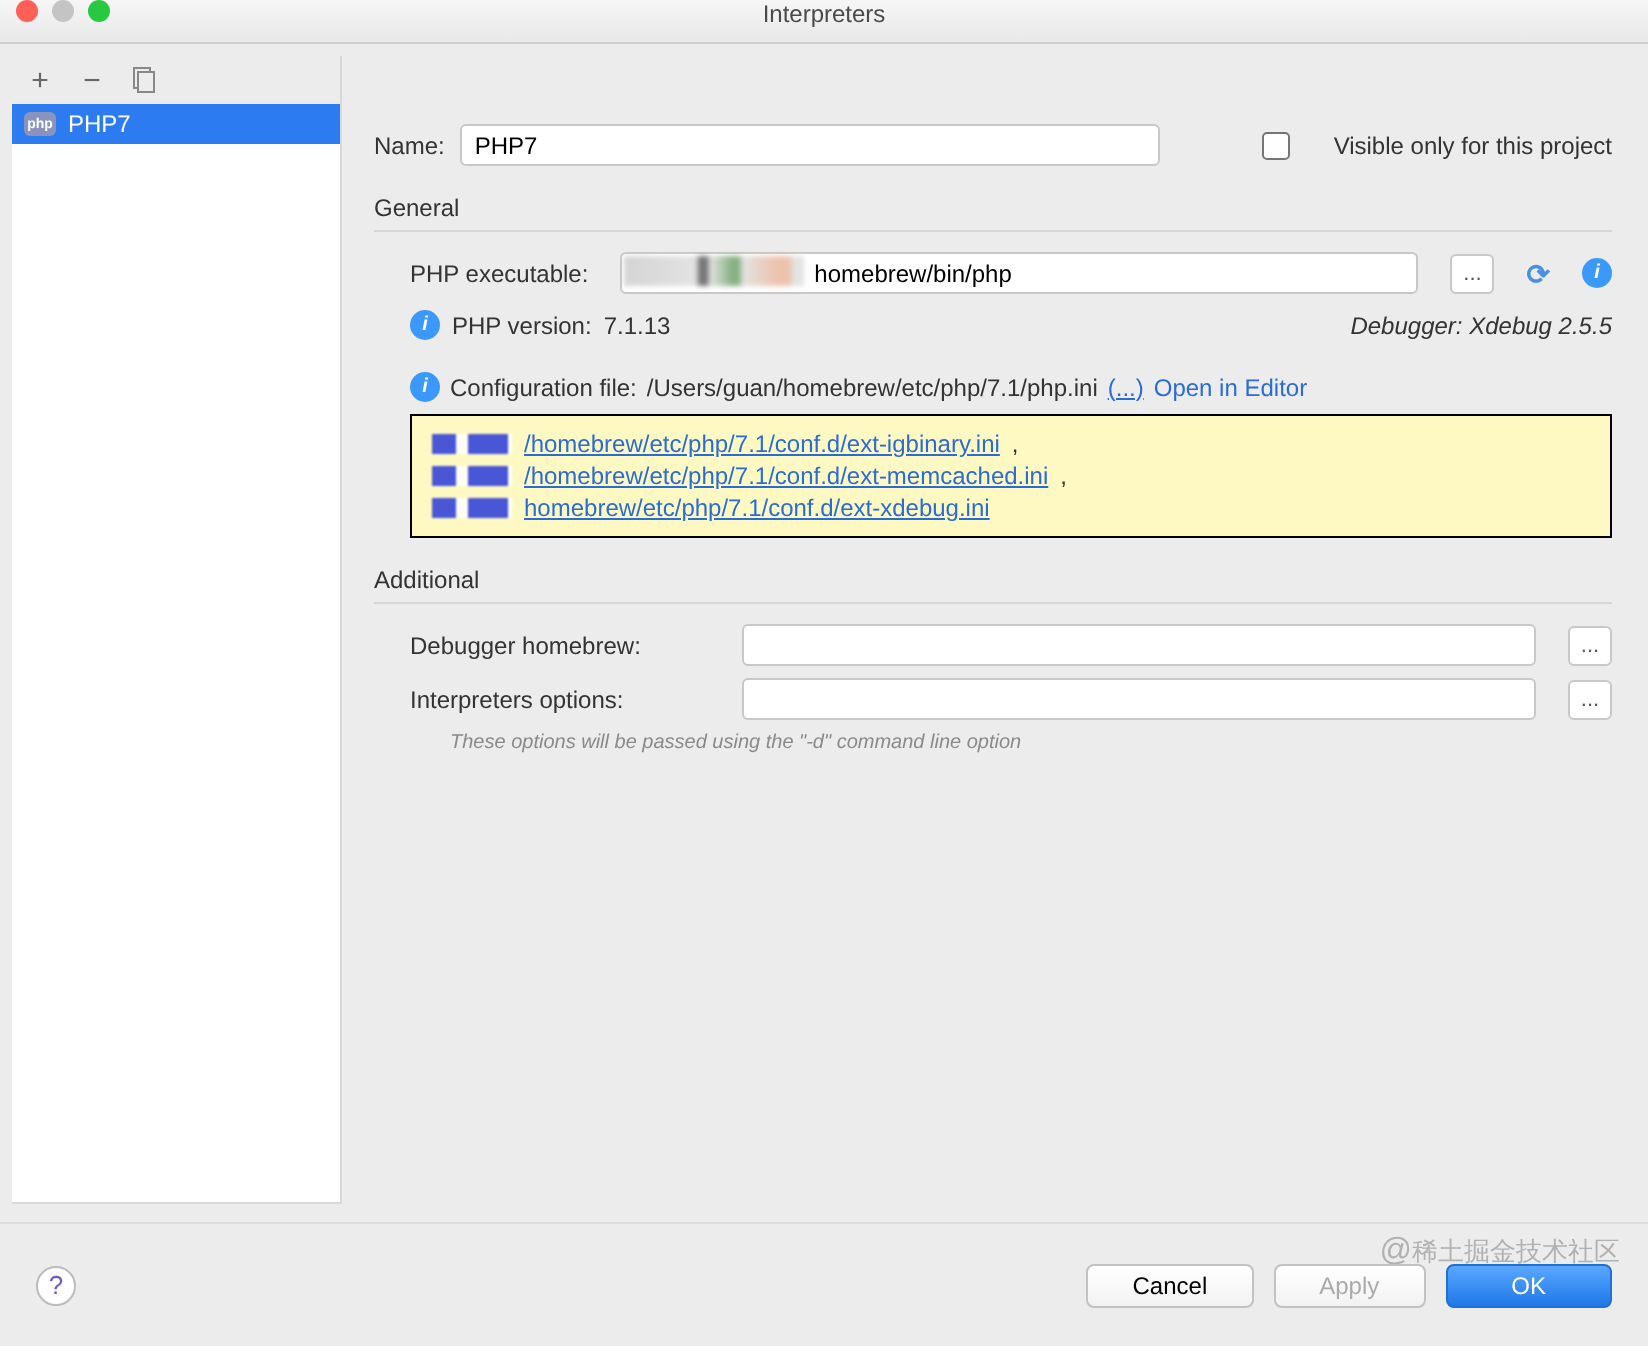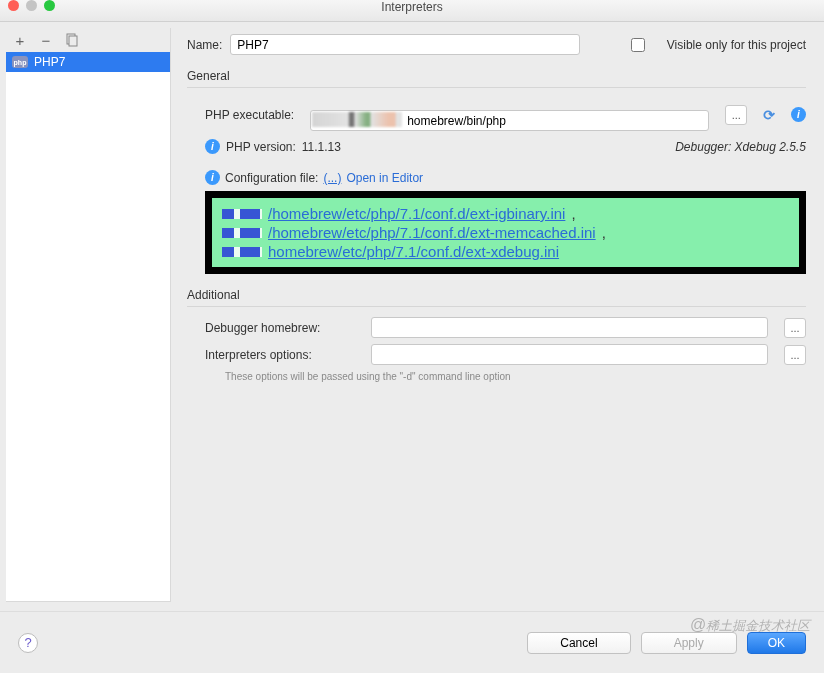--- a/index.html
+++ b/index.html
@@ -92,20 +92,21 @@
     }
     .content {
       flex: 1;
       padding: 12px 18px 0 16px;
     }
     .row {
       display: flex;
       align-items: center;
       margin-bottom: 8px;
       gap: 8px;
+      margin-top: 28px;
     }
     .label { font-size: 12px; color: #333; }
     input[type=text] {
       height: 21px;
       border: 1px solid #c8c8c8;
       border-radius: 3px;
       padding: 0 6px;
       font-size: 12px;
       background: #fff;
     }
@@ -173,24 +174,24 @@
       align-items: center;
       gap: 5px;
       margin: 16px 0 6px 18px;
       font-size: 12px;
       flex-wrap: nowrap;
     }
     .link { color: #2a6cd6; text-decoration: underline; cursor: pointer; }
     .link-nu { color: #2a6cd6; cursor: pointer; }
     .conf-box {
       margin: 4px 0 6px 18px;
-      border: 7px solid #000000;
-      background: #86efac;
+      border: 1px solid #000000;
+      background: #fef9c3;
       padding: 6px 10px;
-      font-size: 15px;
+      font-size: 12px;
     }
     .conf-line {
       display: flex;
       align-items: center;
       gap: 6px;
       padding: 1px 0;
     }
     .blur-block {
       width: 40px; height: 10px;
       background: linear-gradient(90deg, #2a3bdb 0%, #2a3bdb 30%, #fff 30%, #fff 45%, #2a3bdb 45%, #2a3bdb 95%, #fff 95%);
@@ -198,26 +199,27 @@
       opacity: 0.85;
     }
     .exec-blur {
       position: absolute;
       left: 2px; top: 2px;
       width: 90px; height: 15px;
       background: linear-gradient(90deg, #d0d0d0, #e0e0e0 40%, #666 42%, #666 46%, #e0e0e0 48%, #7aa876 60%, #7aa876 64%, #e0e0e0 66%, #eabca5 85%, #eabca5 92%, #e0e0e0 94%);
       filter: blur(1.2px);
       opacity: 0.9;
     }
-    .exec-wrap { position: relative; flex: 1; margin-top: 12px; }
+    .exec-wrap { position: relative; flex: 1; }
     .exec-wrap input { width: 100%; padding-left: 96px; }
     .hint {
       font-size: 10px;
       color: #8a8a8a;
       margin: 4px 0 0 38px;
+      font-style: italic;
     }
     .footer {
       position: absolute;
       bottom: 0; left: 0; right: 0;
       height: 62px;
       display: flex;
       align-items: center;
       padding: 0 18px;
       border-top: 1px solid #ddd;
     }
@@ -229,44 +231,43 @@
       color: #6a5acd;
       display: flex;
       align-items: center;
       justify-content: center;
       font-size: 13px;
       cursor: pointer;
     }
     .btn-group { margin-left: auto; display: flex; gap: 10px; }
     .btn {
       height: 22px;
-      padding: 0 32px;
+      padding: 0 22px;
       border-radius: 4px;
       border: 1px solid #c2c2c2;
       background: linear-gradient(#fff, #f2f2f2);
       font-size: 12px;
       cursor: pointer;
     }
     .btn.disabled { color: #aaa; }
     .btn.primary {
       background: linear-gradient(#5aa7ff, #1f78e8);
       color: #fff;
       border-color: #1f6fd8;
-      padding: 0 20px;
+      padding: 0 32px;
       text-align: center;
     }
     .refresh-icon { color: #4a8fe0; font-size: 14px; font-weight: bold; }
     .watermark {
       position: absolute;
       right: 14px; bottom: 38px;
       font-size: 13px;
       color: #999;
       opacity: 0.7;
       pointer-events: none;
-      font-style: italic;
     }
     .watermark::before { content: "@"; font-size: 16px; }
   </style>
 </head>
 <body>
 
 <div class="titlebar">
   <div class="traffic-lights">
     <div class="tl red"></div>
     <div class="tl yellow"></div>
@@ -315,30 +316,31 @@
         <input type="text" class="exec-input" value="homebrew/bin/php" style="">
       </div>
       <div class="icon-btn">...</div>
       <span class="refresh-icon">⟳</span>
       <span class="info-icon">i</span>
     </div>
 
     <div class="info-row">
       <span class="info-icon">i</span>
       <span>PHP version:</span>
-      <span>11.1.13</span>
+      <span>7.1.13</span>
       <span class="right">
         <span>Debugger:</span>
         <span>Xdebug 2.5.5</span>
       </span>
     </div>
 
     <div class="conf-row">
       <span class="info-icon">i</span>
       <span>Configuration file:</span>
+      <span>/Users/guan/homebrew/etc/php/7.1/php.ini</span>
       <span class="link">(...)</span>
       <span class="link-nu">Open in Editor</span>
     </div>
 
     <div class="conf-box">
       <div class="conf-line">
         <span class="blur-block"></span>
         <span class="link">/homebrew/etc/php/7.1/conf.d/ext-igbinary.ini</span>
           <span>,</span>
       </div>

